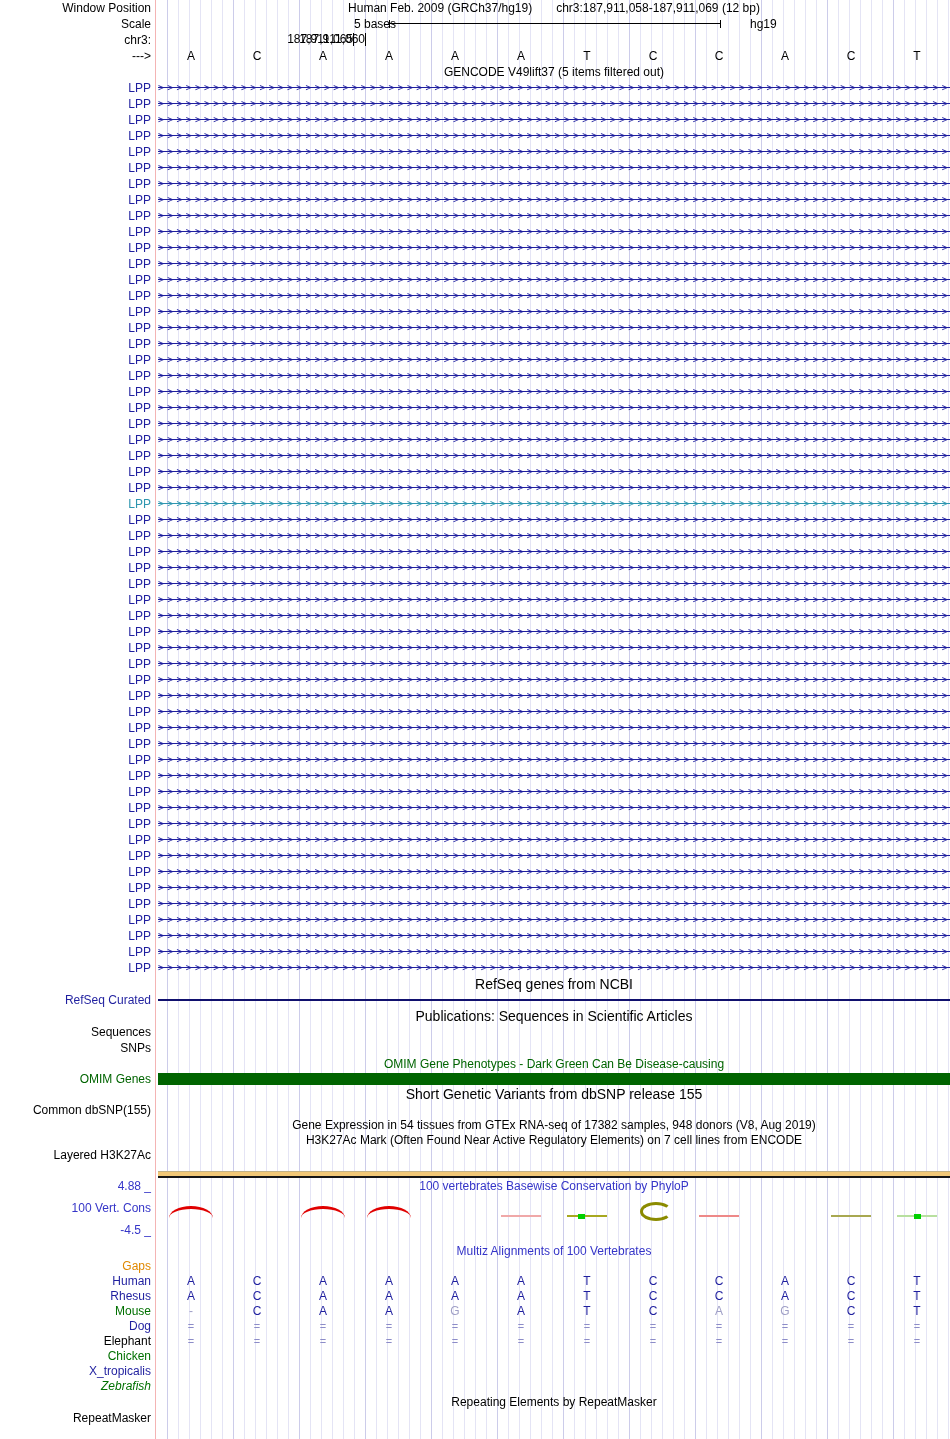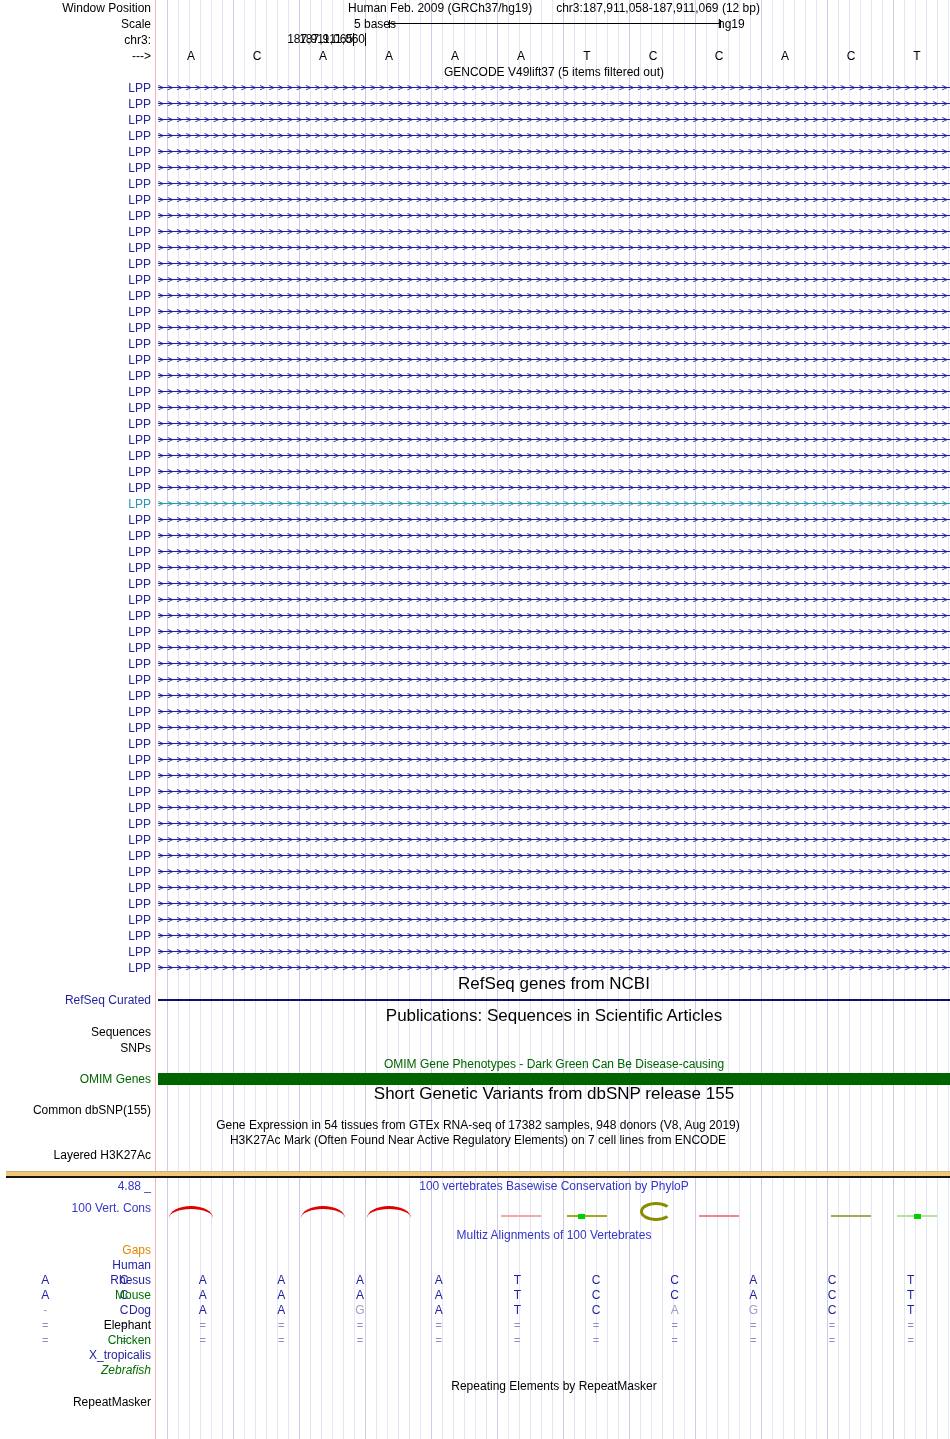--- a/index.html
+++ b/index.html
@@ -4,46 +4,46 @@
 <style>
   html,body{margin:0;padding:0;background:#fff;}
   body{font-family:"Liberation Sans",sans-serif;font-size:12px;color:#000;}
   .browser{position:relative;width:950px;height:1439px;overflow:hidden;background:#fff;}
   .pinkline{position:absolute;left:155px;top:0;width:1px;height:100%;background:#f4b4b4;z-index:0;}
   .gridbg{position:absolute;left:157px;top:0;width:792px;height:100%;z-index:0;
     background-image:linear-gradient(to right,#ccccea 1px,transparent 1px),
                      linear-gradient(to right,#e4e4f5 1px,transparent 1px);
     background-size:66px 100%,11px 100%;background-position:10px 0,10px 0;}
   .row{position:relative;display:flex;height:16px;line-height:16px;z-index:1;}
-  .r15{height:15px;line-height:15px;flex-direction:column;}
+  .r15{height:15px;line-height:15px;}
   .r14{height:14px;line-height:14px;}
   .r28{height:28px;line-height:28px;}
   .spacer5{height:5px;}
   .lbl{width:151px;flex:none;text-align:right;padding-right:1px;white-space:nowrap;}
   .trk{position:relative;flex:1;margin-left:6px;min-width:0;}
   .center{text-align:center;}
-  .t-small{font-size:17px;}
+  .t-small{font-size:14px;}
   .navy{color:#1f1f9f;}
   .blue{color:#3535c8;}
   .dkgreen{color:#006400;}
   .pre{white-space:pre;}
   .gap2{margin-left:24px;}
   
   .gene-lbl{color:#1f1f9f;}
   .gene-lbl.teal{color:#2e96b0;}
   .arrows{color:#1f1f9f;font-family:"DejaVu Sans Mono",monospace;font-size:10px;
     letter-spacing:3.2px;overflow:hidden;white-space:nowrap;height:16px;line-height:15px;
     background:linear-gradient(to bottom,transparent 7px,currentColor 7px,currentColor 8px,transparent 8px);}
   .arrows.teal{color:#2e96b0;}
   
   .scale-text{position:absolute;left:16px;width:222px;text-align:right;}
   .scale-bar{position:absolute;left:231px;width:330px;top:4px;height:8px;
     border-left:1px solid #000;border-right:1px solid #000;
     background:linear-gradient(to bottom,transparent 3px,#000 3px,#000 4px,transparent 4px);}
-  .scale-genome{position:absolute;left:536px;padding-left:24px;}
+  .scale-genome{position:absolute;left:568px;padding-left:24px;}
   .coord{position:absolute;text-align:right;border-right:1px solid #000;height:13px;line-height:13px;top:1px;}
   .coord1{left:12px;width:195px;}
   .coord2{left:330;width:195px;}
   
   .cells{display:grid;grid-template-columns:repeat(12,1fr);text-align:center;}
   .cells div{color:#1f1f9f;}
   .cells.black div{color:#000;}
   .cells .dim{color:#9f9fc6;}
   .cells .eq{color:#8c8cc8;font-size:11px;}
   
@@ -524,20 +524,24 @@
         <div class="mark line" style="color: rgb(240, 168, 168); left: 343px;"></div>
         <div class="mark line" style="color: rgb(168, 168, 32); left: 409px;"></div>
         <div class="mark sq" style="color: rgb(0, 208, 0); left: 419.5px;"></div>
         <div class="mark ring" style="color: rgb(139, 139, 0); left: 482px;"></div>
         <div class="mark line" style="color: rgb(238, 136, 136); left: 541px;"></div>
         <div class="mark line" style="color: rgb(168, 168, 80); left: 673px;"></div>
         <div class="mark line" style="color: rgb(184, 224, 160); left: 739px;"></div>
         <div class="mark sq" style="color: rgb(0, 208, 0); left: 755.5px;"></div>
       </div>
   </div>
+  <div class="row">
+    <div class="lbl blue">-4.5 _</div>
+    <div class="trk"></div>
+  </div>
 
   <div class="spacer5"></div>
 
   <div class="row">
     <div class="lbl"></div>
     <div class="trk center blue">Multiz Alignments of 100 Vertebrates</div>
   </div>
   <div id="multiz-rows">
       <div class="row r15">
         <div class="lbl" style="color: rgb(224, 136, 0);">Gaps</div>

